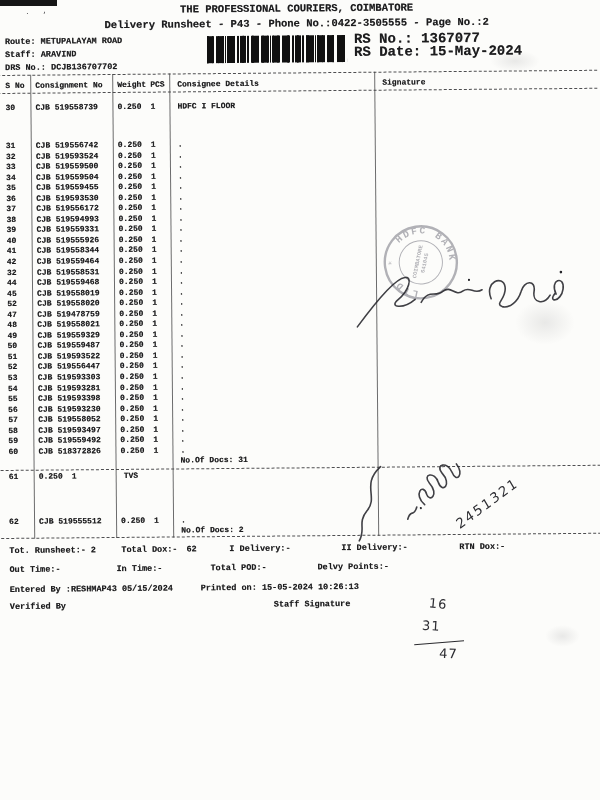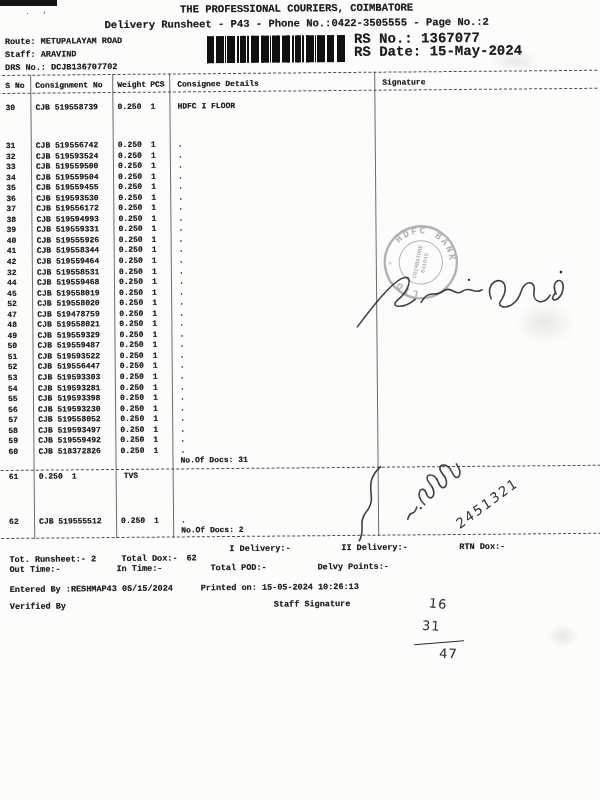--- a/index.html
+++ b/index.html
@@ -34,21 +34,21 @@
   .c-det{padding-left:8px;}
   .c-sig{padding-left:8px;}
   #g1-rows{position:absolute;left:0;top:103px;width:600px;}
   #g2-rows{position:absolute;left:0;top:472px;width:600px;}
   #g1-rows .t-row:first-child{height:38px;}
   #g2-rows .t-row:first-child{height:45px;}
   .note-row{height:10.55px;line-height:10.55px;font-size:8px;padding-left:180px;}
 
   
   .sum{font-size:8.5px;line-height:10px;white-space:nowrap;}
-  .pair{display:flex;margin-top:9px;}
+  .pair{display:flex;}
   .pair .v{margin-left:9px;}
 
   
   .ink{color:#2e2e33;font-family:"DejaVu Sans",sans-serif;font-weight:400;}
   .hand-num{font-size:13.5px;letter-spacing:2px;transform:rotate(-36deg) skewX(-6deg);transform-origin:0 0;}
   .sum-num{font-size:13px;letter-spacing:1px;}
   .sum-line{width:50px;height:0;border-top:1.5px solid #2a2a2e;transform:rotate(-4deg);}
   .stamp{opacity:0.55;transform:rotate(-8deg);}
   .sig-path{stroke:#26262b;stroke-width:1.6;fill:none;stroke-linecap:round;opacity:0.88;}
   .artifact-bar{left:0;top:0;width:57px;height:6px;background:#161616;}

